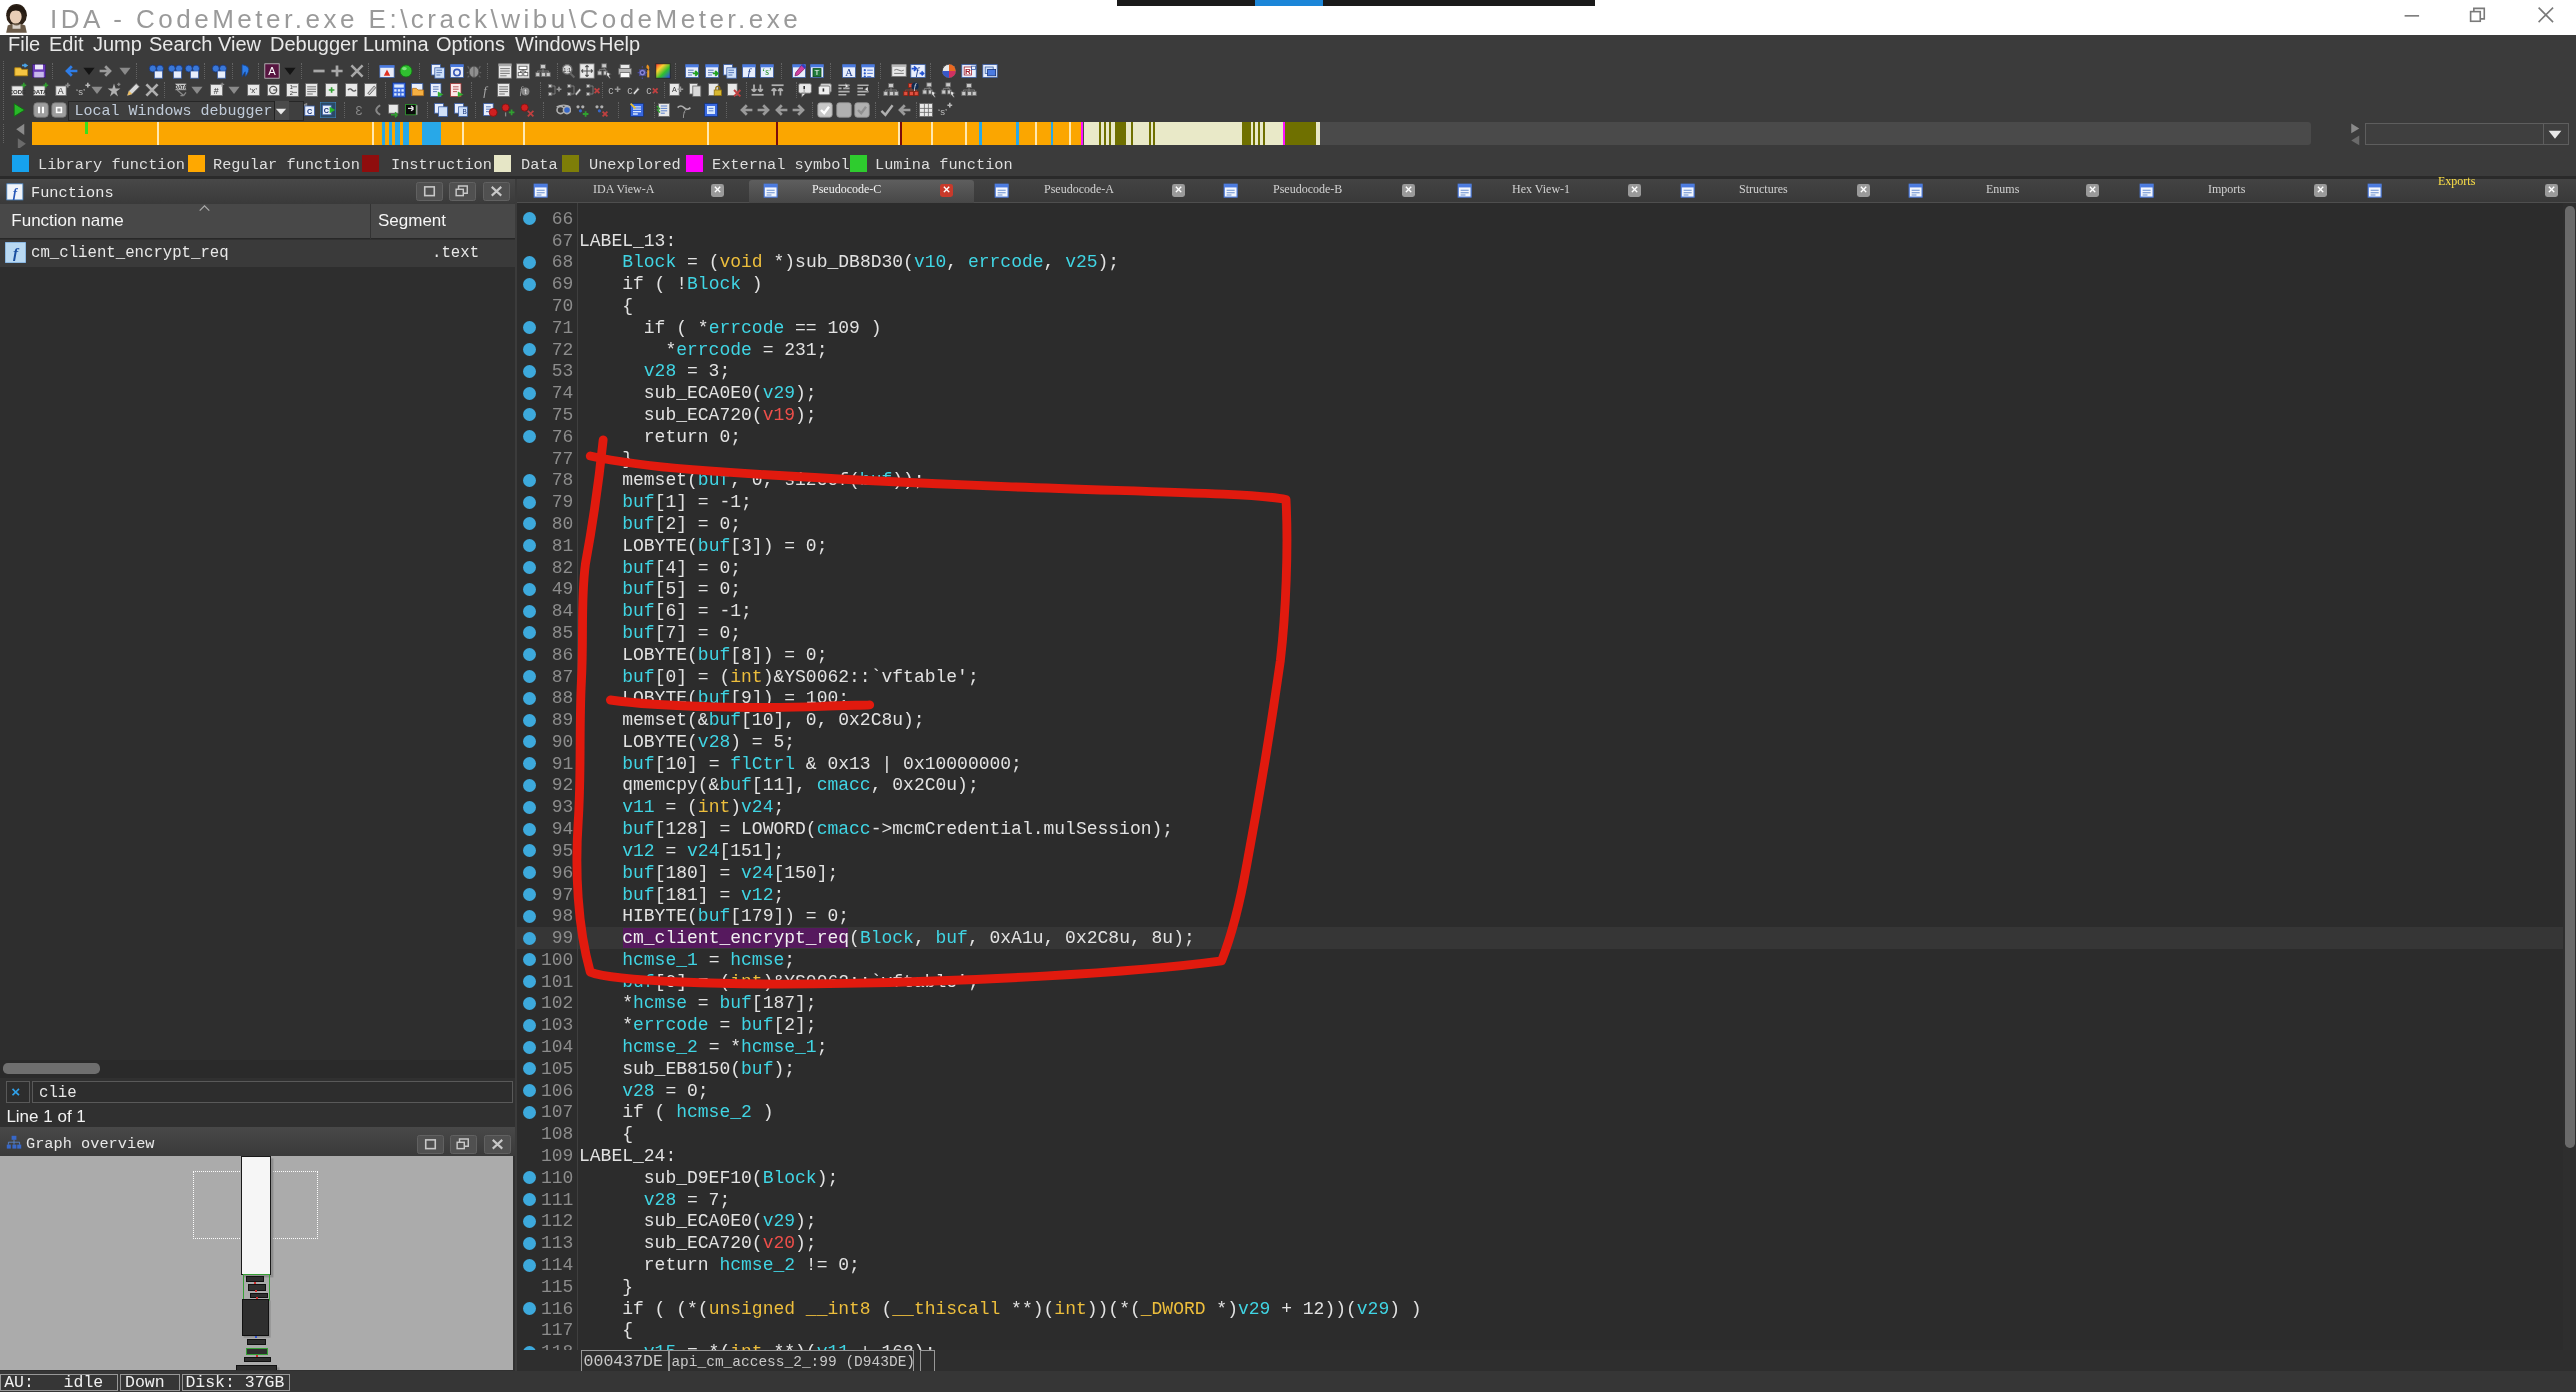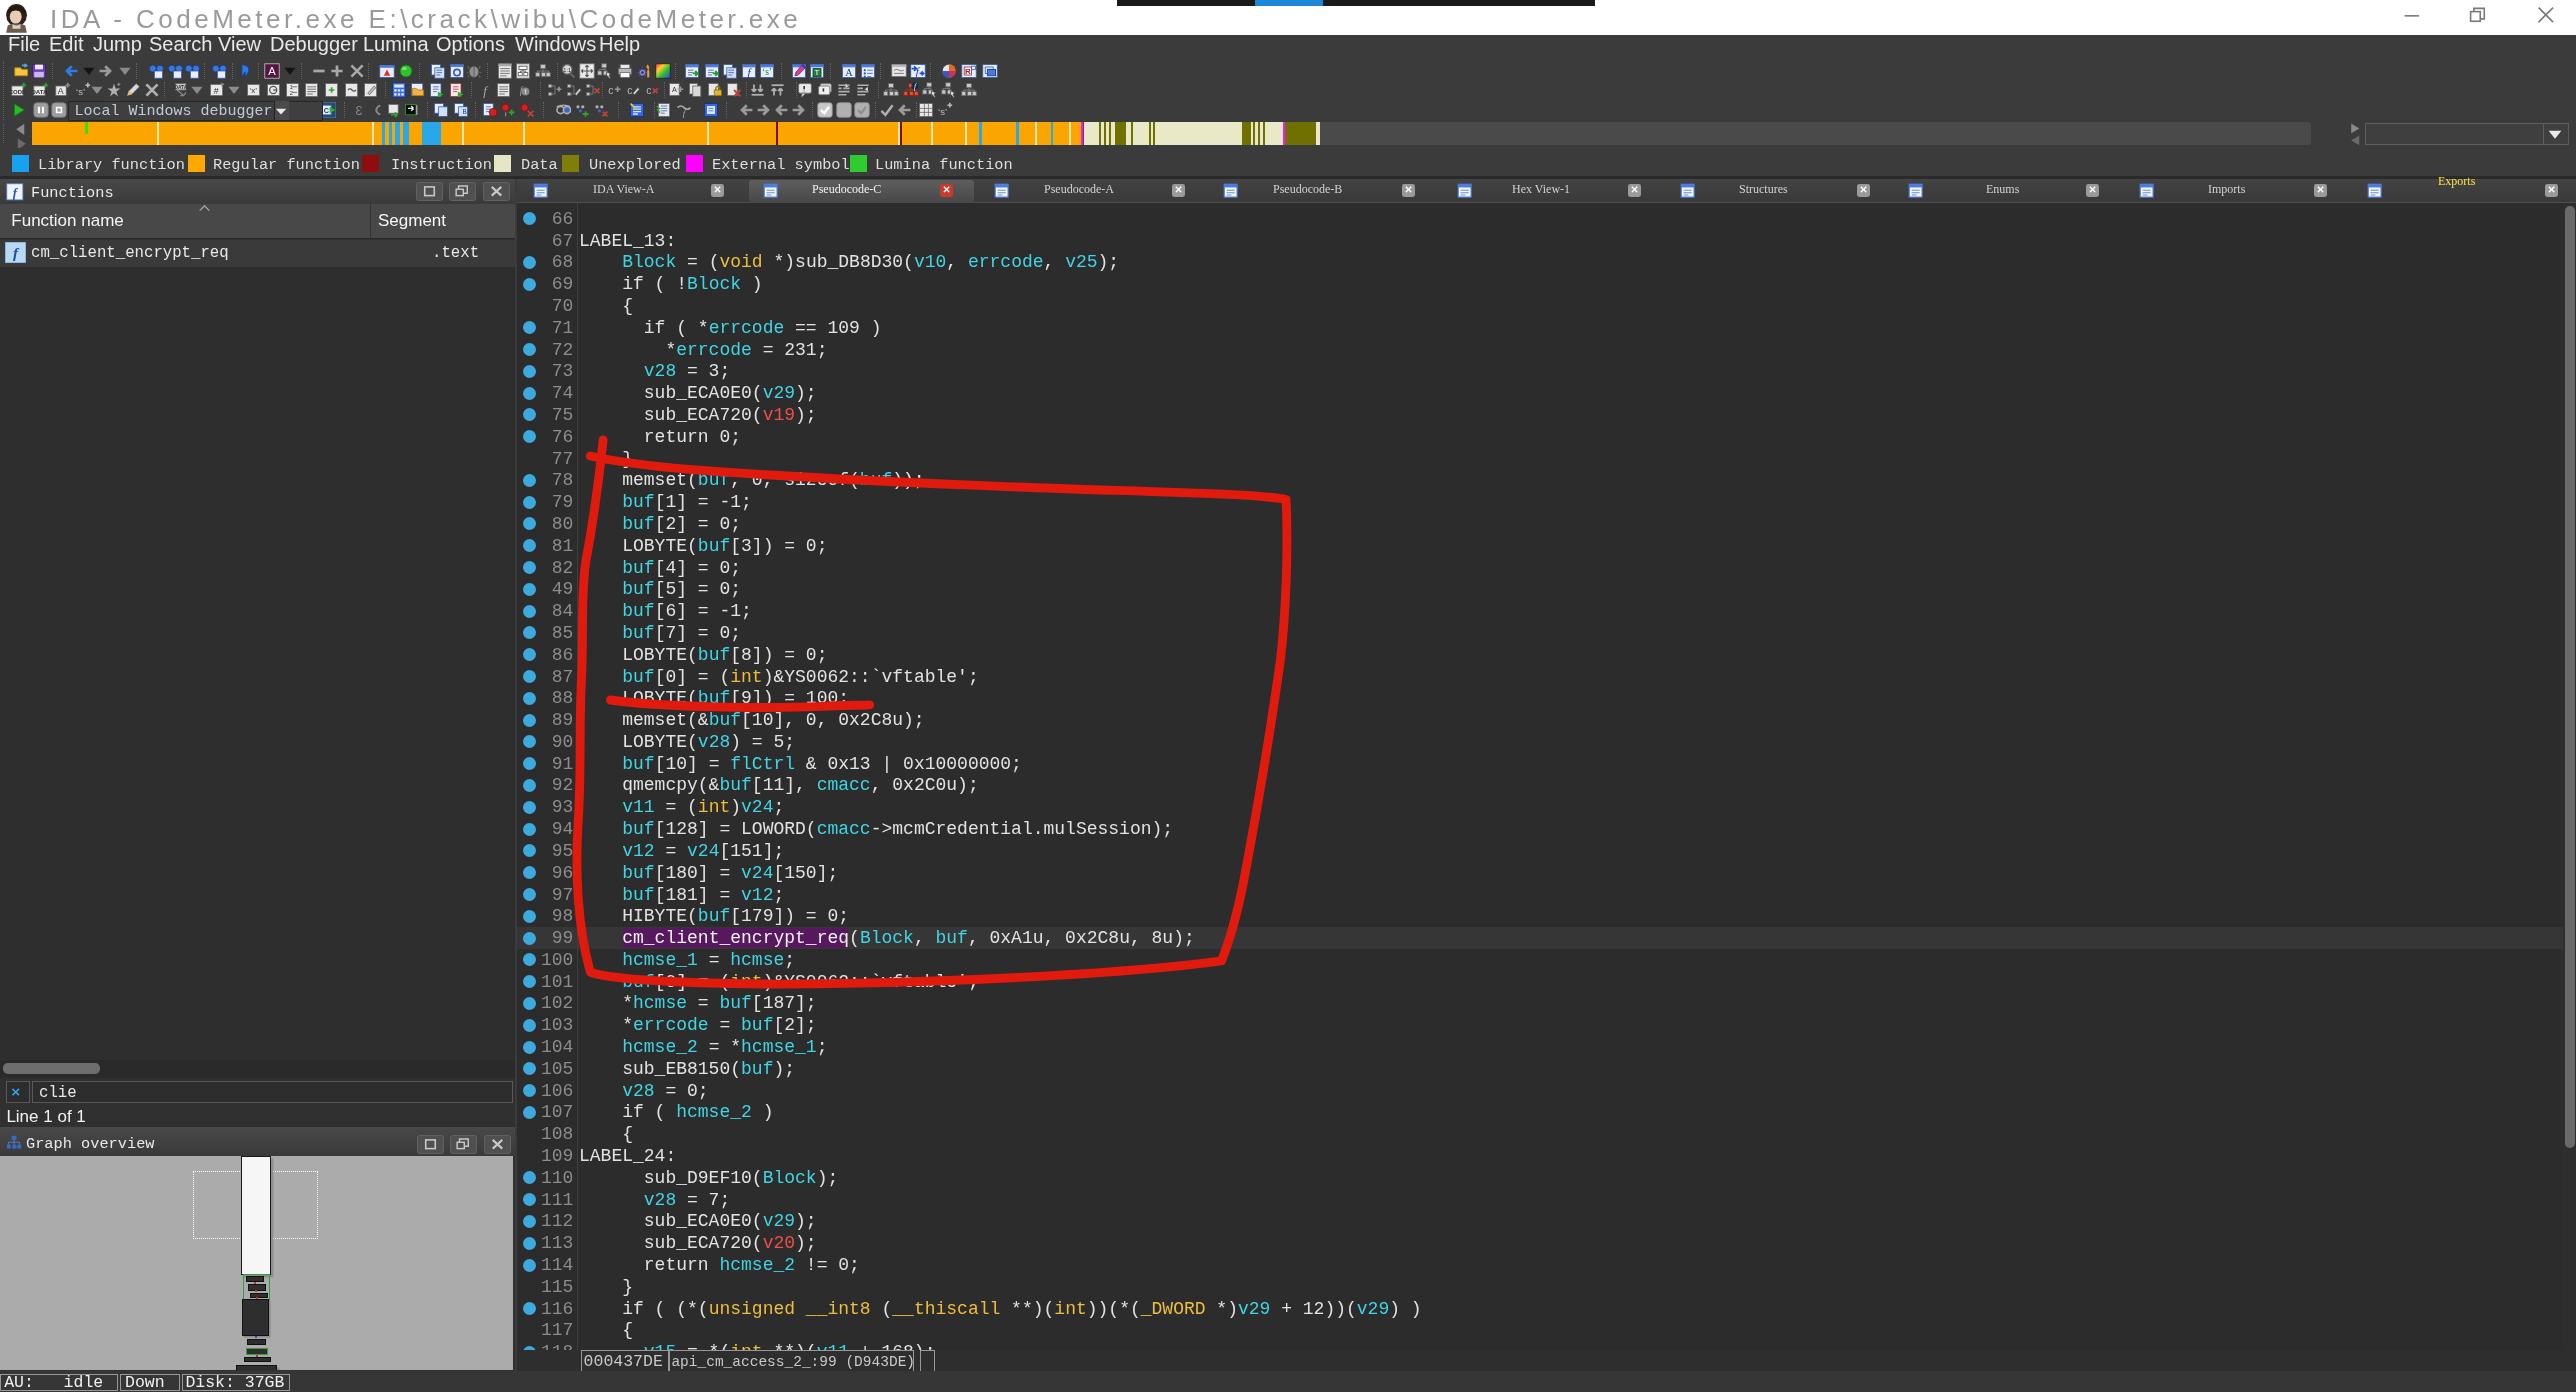--- a/index.html
+++ b/index.html
@@ -677,21 +677,21 @@
 <div class="vsep" style="left:618px;top:102px;height:16px"></div>
 <div class="vsep" style="left:654px;top:102px;height:16px"></div>
 <div class="vsep" style="left:726px;top:102px;height:16px"></div>
 <div class="vsep" style="left:812px;top:102px;height:16px"></div>
 <div class="vsep" style="left:875px;top:102px;height:16px"></div>
 <div class="vsep" style="left:916px;top:102px;height:16px"></div>
 <div class="vsep" style="left:3.2px;top:61px;height:19.3px"></div>
 <div class="vsep" style="left:3.2px;top:81px;height:19.3px"></div>
 <div class="vsep" style="left:3.2px;top:101px;height:19.3px"></div>
 <div class="vsep" style="left:3.2px;top:124px;height:19.3px"></div>
-<div class="abs mono" style="left:68px;top:101px;width:255px;height:20px;background:#3f3f3f;border:0.8px solid #262626;color:#c0cbd9;font-size:15px;padding:0 0 0 5.6px;line-height:19.3px">Local Windows debugger</div>
+<div class="abs mono" style="left:68px;top:101px;width:236px;height:20px;background:#3f3f3f;border:0.8px solid #262626;color:#c0cbd9;font-size:15px;padding:0 0 0 5.6px;line-height:19.3px">Local Windows debugger</div>
 <div class="abs" style="left:274px;top:101px;width:15.3px;height:18.5px;background:#4a4a4a;border-left:0.8px solid #222"></div>
 <svg class="abs" style="left:275px;top:108px" width="12" height="7.2" viewBox="0 0 15 9">
       <path d="M1 1 L14 1 L7.5 8 Z" fill="#e8e8e8"></path>
     </svg>
 <svg class="abs" style="left:13px;top:122px" width="14.5" height="26" viewBox="0 0 18 32">
       <path d="M14 2 L4 9 L14 16 Z" fill="#8a8a8a"></path>
       <path d="M6 20 L16 27 L6 34 Z" fill="#6a6a6a"></path>
     </svg>
 <div class="abs" style="left:32px;top:122px;width:2279px;height:23.4px;background:#4a4a4a;border-radius:3.2px"></div>
 <div class="abs" style="left:32px;top:122px;width:1049px;height:23.4px;background:#fba600"></div>
@@ -854,21 +854,21 @@
       <div class="cl" style="left:62px;top:70px">    if ( !<span class="c">Block</span> )</div>
       <div class="ln" style="left:-1.6px;top:92px">70</div>
       <div class="cl" style="left:62px;top:92px">    {</div>
       <div class="bp" style="left:5.6px;top:118px"></div>
       <div class="ln" style="left:-1.6px;top:114px">71</div>
       <div class="cl" style="left:62px;top:114px">      if ( *<span class="c">errcode</span> == 109 )</div>
       <div class="bp" style="left:5.6px;top:140px"></div>
       <div class="ln" style="left:-1.6px;top:136px">72</div>
       <div class="cl" style="left:62px;top:136px">        *<span class="c">errcode</span> = 231;</div>
       <div class="bp" style="left:5.6px;top:162px"></div>
-      <div class="ln" style="left:-1.6px;top:157px">73</div>
+      <div class="ln" style="left:-1.6px;top:157px">53</div>
       <div class="cl" style="left:62px;top:157px">      <span class="c">v28</span> = 3;</div>
       <div class="bp" style="left:5.6px;top:184px"></div>
       <div class="ln" style="left:-1.6px;top:179px">74</div>
       <div class="cl" style="left:62px;top:179px">      sub_ECA0E0(<span class="c">v29</span>);</div>
       <div class="bp" style="left:5.6px;top:205px"></div>
       <div class="ln" style="left:-1.6px;top:201px">75</div>
       <div class="cl" style="left:62px;top:201px">      sub_ECA720(<span class="r">v19</span>);</div>
       <div class="bp" style="left:5.6px;top:227px"></div>
       <div class="ln" style="left:-1.6px;top:223px">76</div>
       <div class="cl" style="left:62px;top:223px">      return 0;</div>

